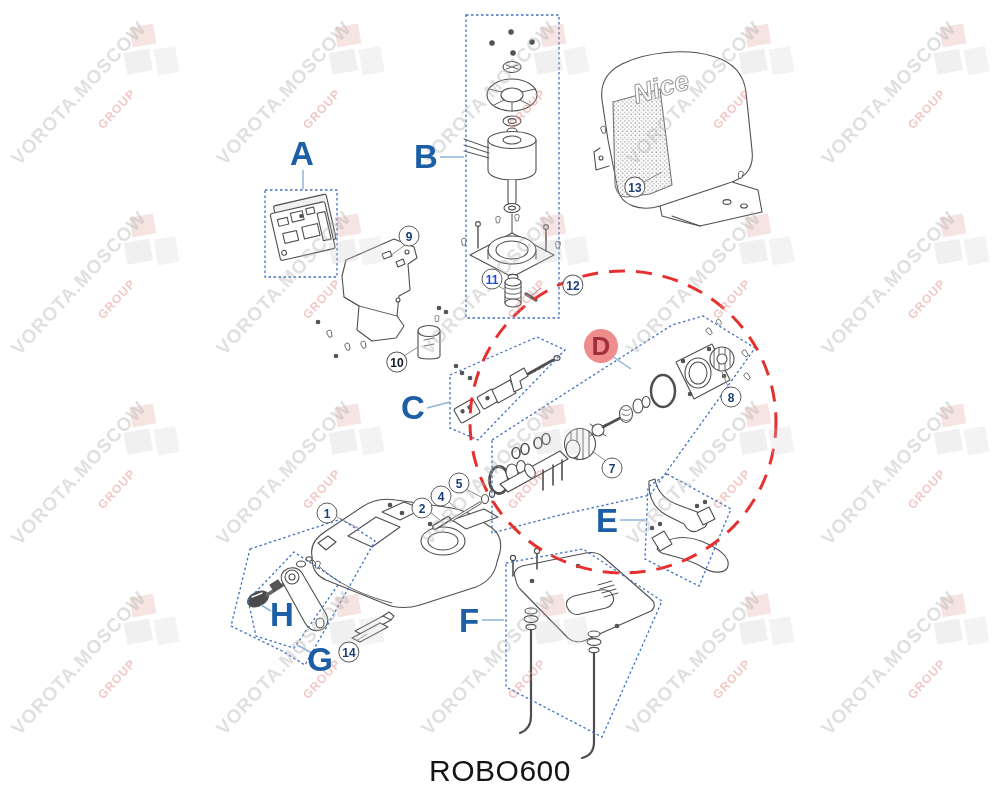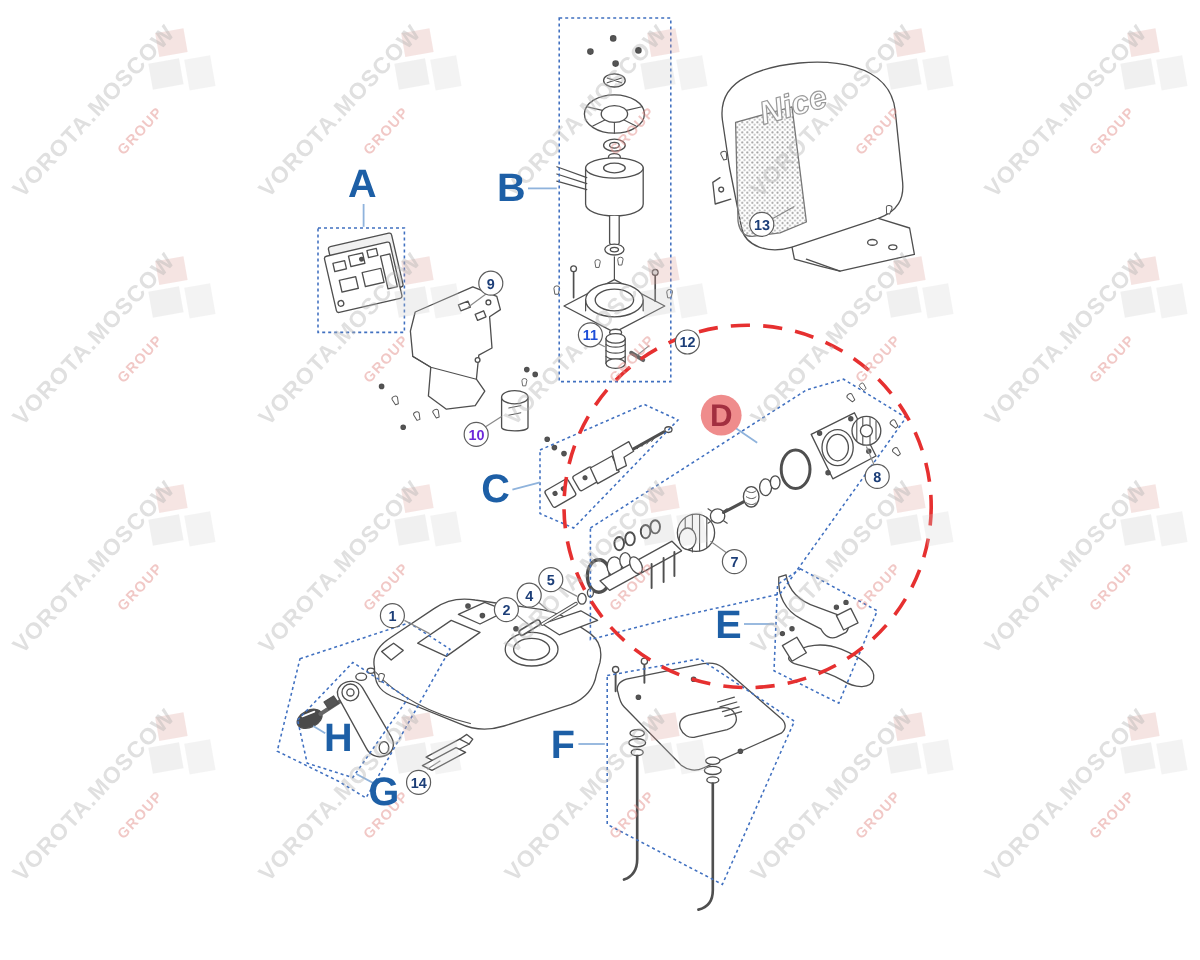--- a/index.html
+++ b/index.html
@@ -502,20 +502,21 @@
       <div class="letter" style="left: 469px; top: 620px; color: rgb(29, 95, 166);">F</div>
       <div class="letter" style="left: 320px; top: 659px; color: rgb(29, 95, 166);">G</div>
       <div class="letter" style="left: 282px; top: 614px; color: rgb(29, 95, 166);">H</div>
       <div class="callout" style="left: 327px; top: 513px; color: rgb(28, 62, 120);">1</div>
       <div class="callout" style="left: 422px; top: 508px; color: rgb(28, 62, 120);">2</div>
       <div class="callout" style="left: 441px; top: 496px; color: rgb(28, 62, 120);">4</div>
       <div class="callout" style="left: 459px; top: 483px; color: rgb(28, 62, 120);">5</div>
       <div class="callout" style="left: 612px; top: 468px; color: rgb(28, 62, 120);">7</div>
       <div class="callout" style="left: 731px; top: 397px; color: rgb(28, 62, 120);">8</div>
       <div class="callout" style="left: 409px; top: 236px; color: rgb(28, 62, 120);">9</div>
-      <div class="callout" style="left: 397px; top: 362px; color: #6d28d9;">10</div>
+      <div class="callout" style="left: 397px; top: 362px; color: #0f172a;">10</div>
       <div class="callout" style="left: 492px; top: 279px; color: #1d4ed8;">11</div>
       <div class="callout" style="left: 549px; top: 285px; color: rgb(28, 62, 120); margin-left: 24px;">12</div>
       <div class="callout" style="left: 635px; top: 187px; color: rgb(28, 62, 120);">13</div>
       <div class="callout" style="left: 349px; top: 652px; color: rgb(28, 62, 120);">14</div>
     </div>
 
+  <div class="title">ROBO600</div>
 </div>
 
 </body></html>

